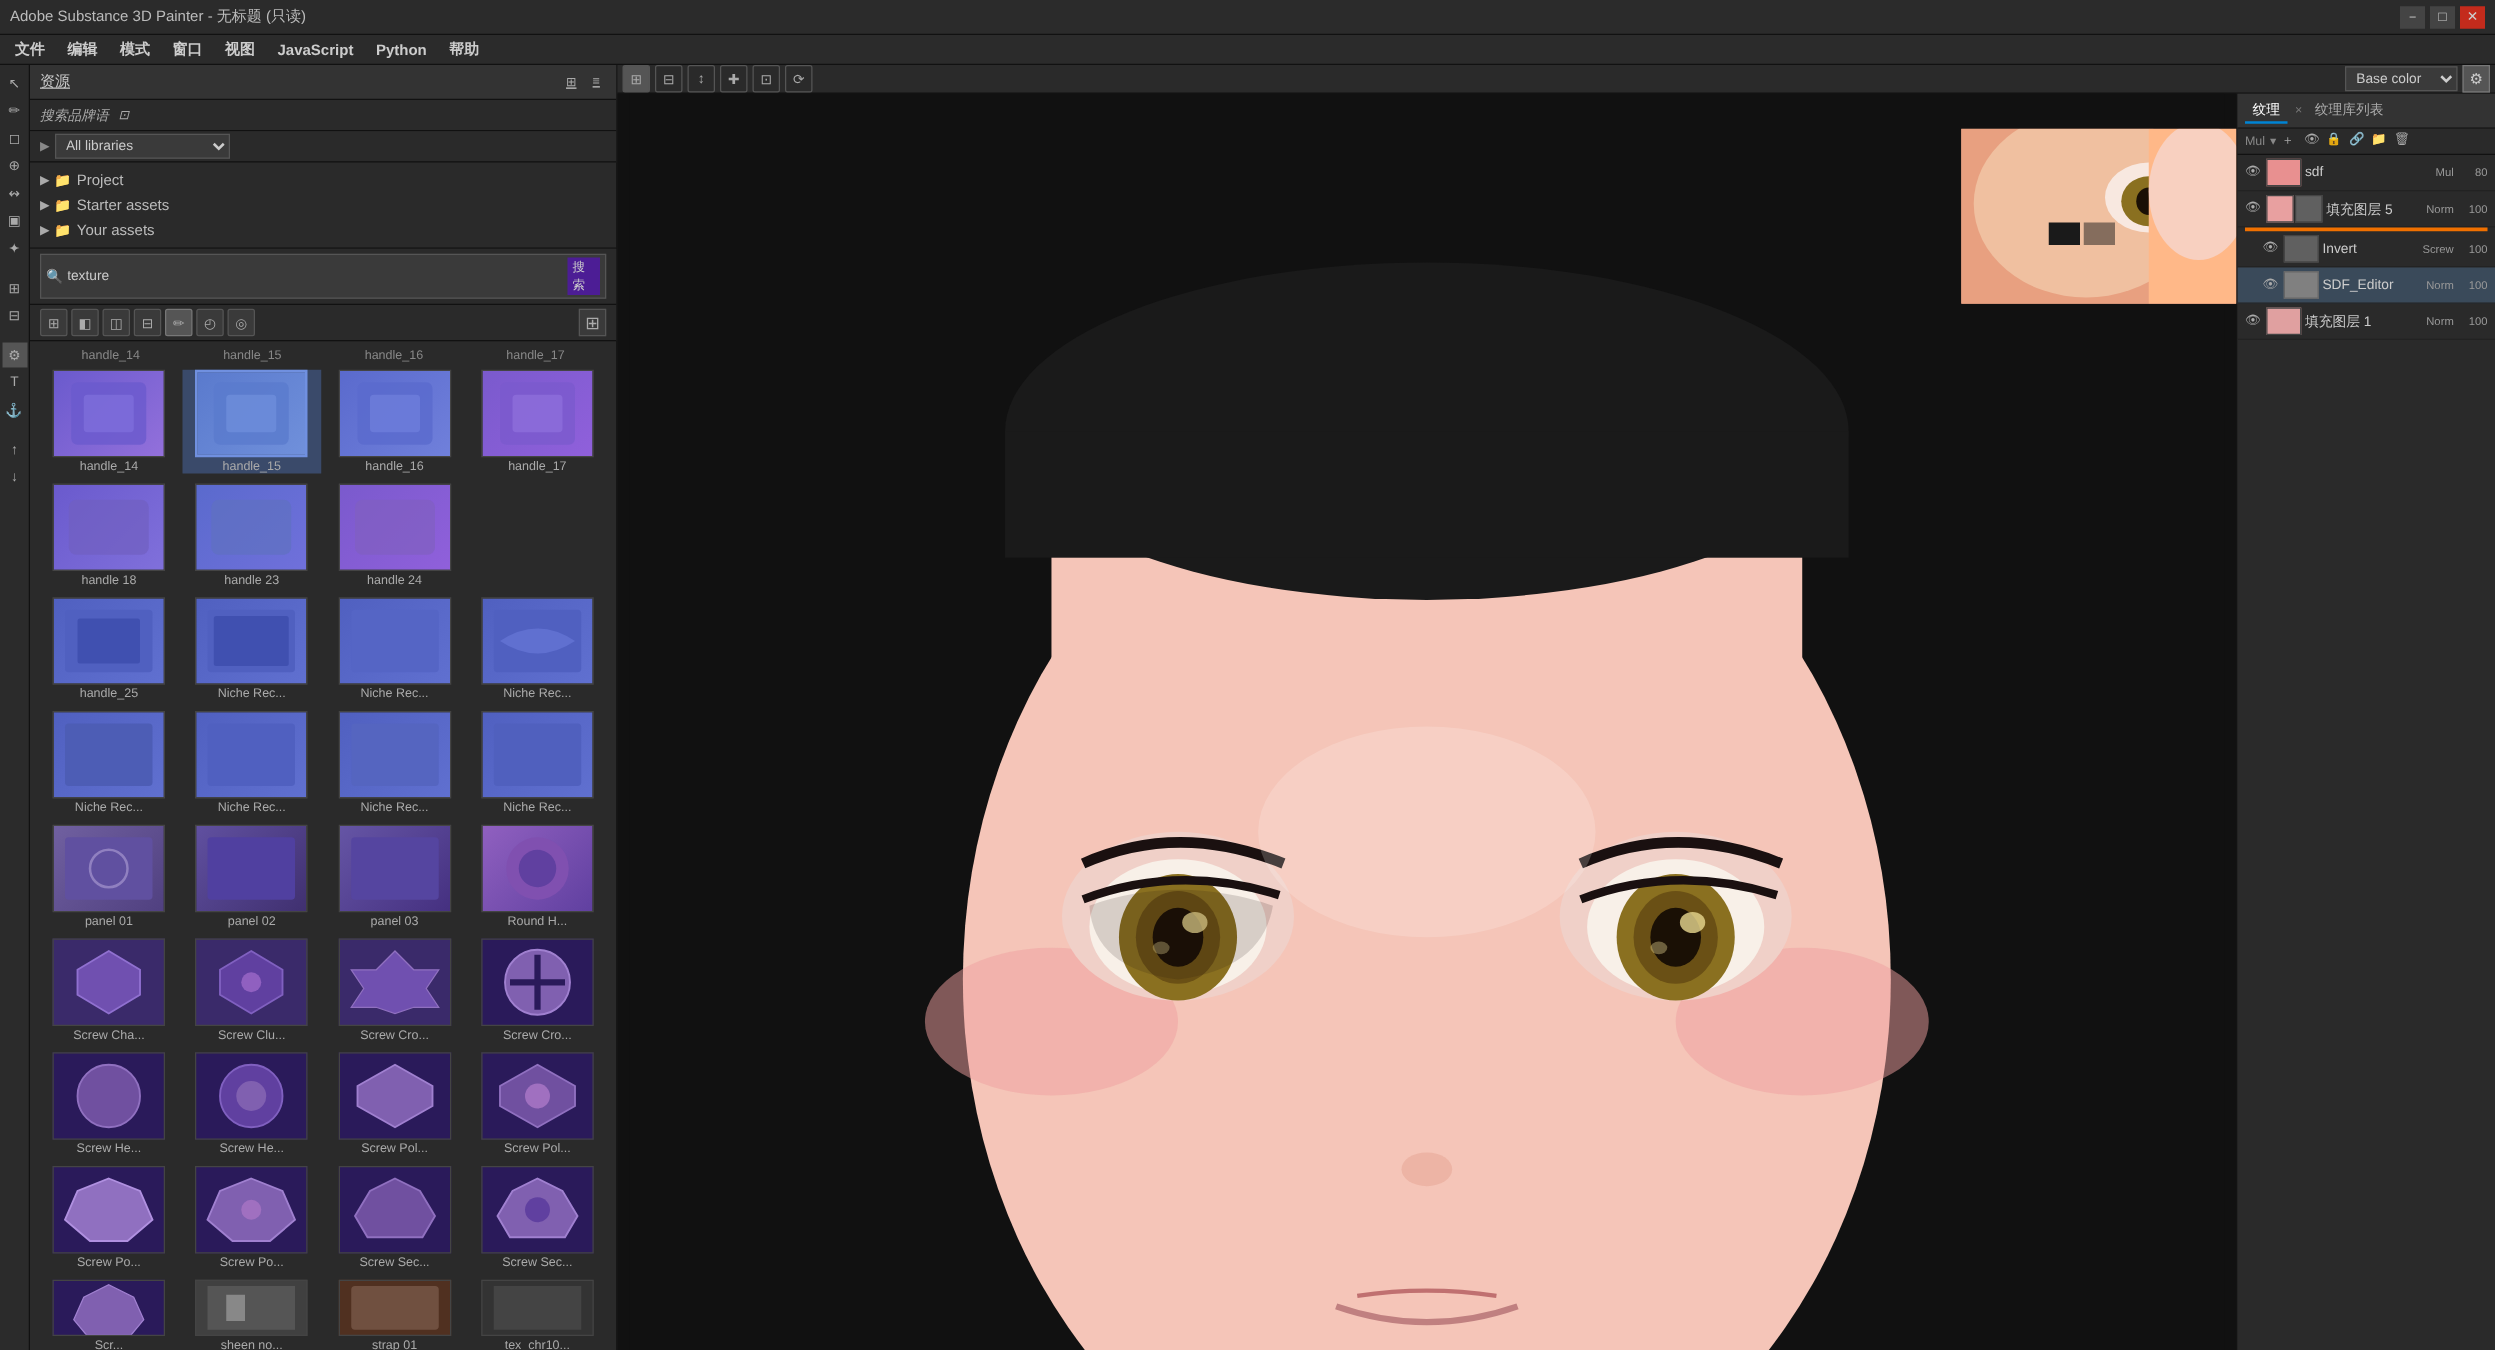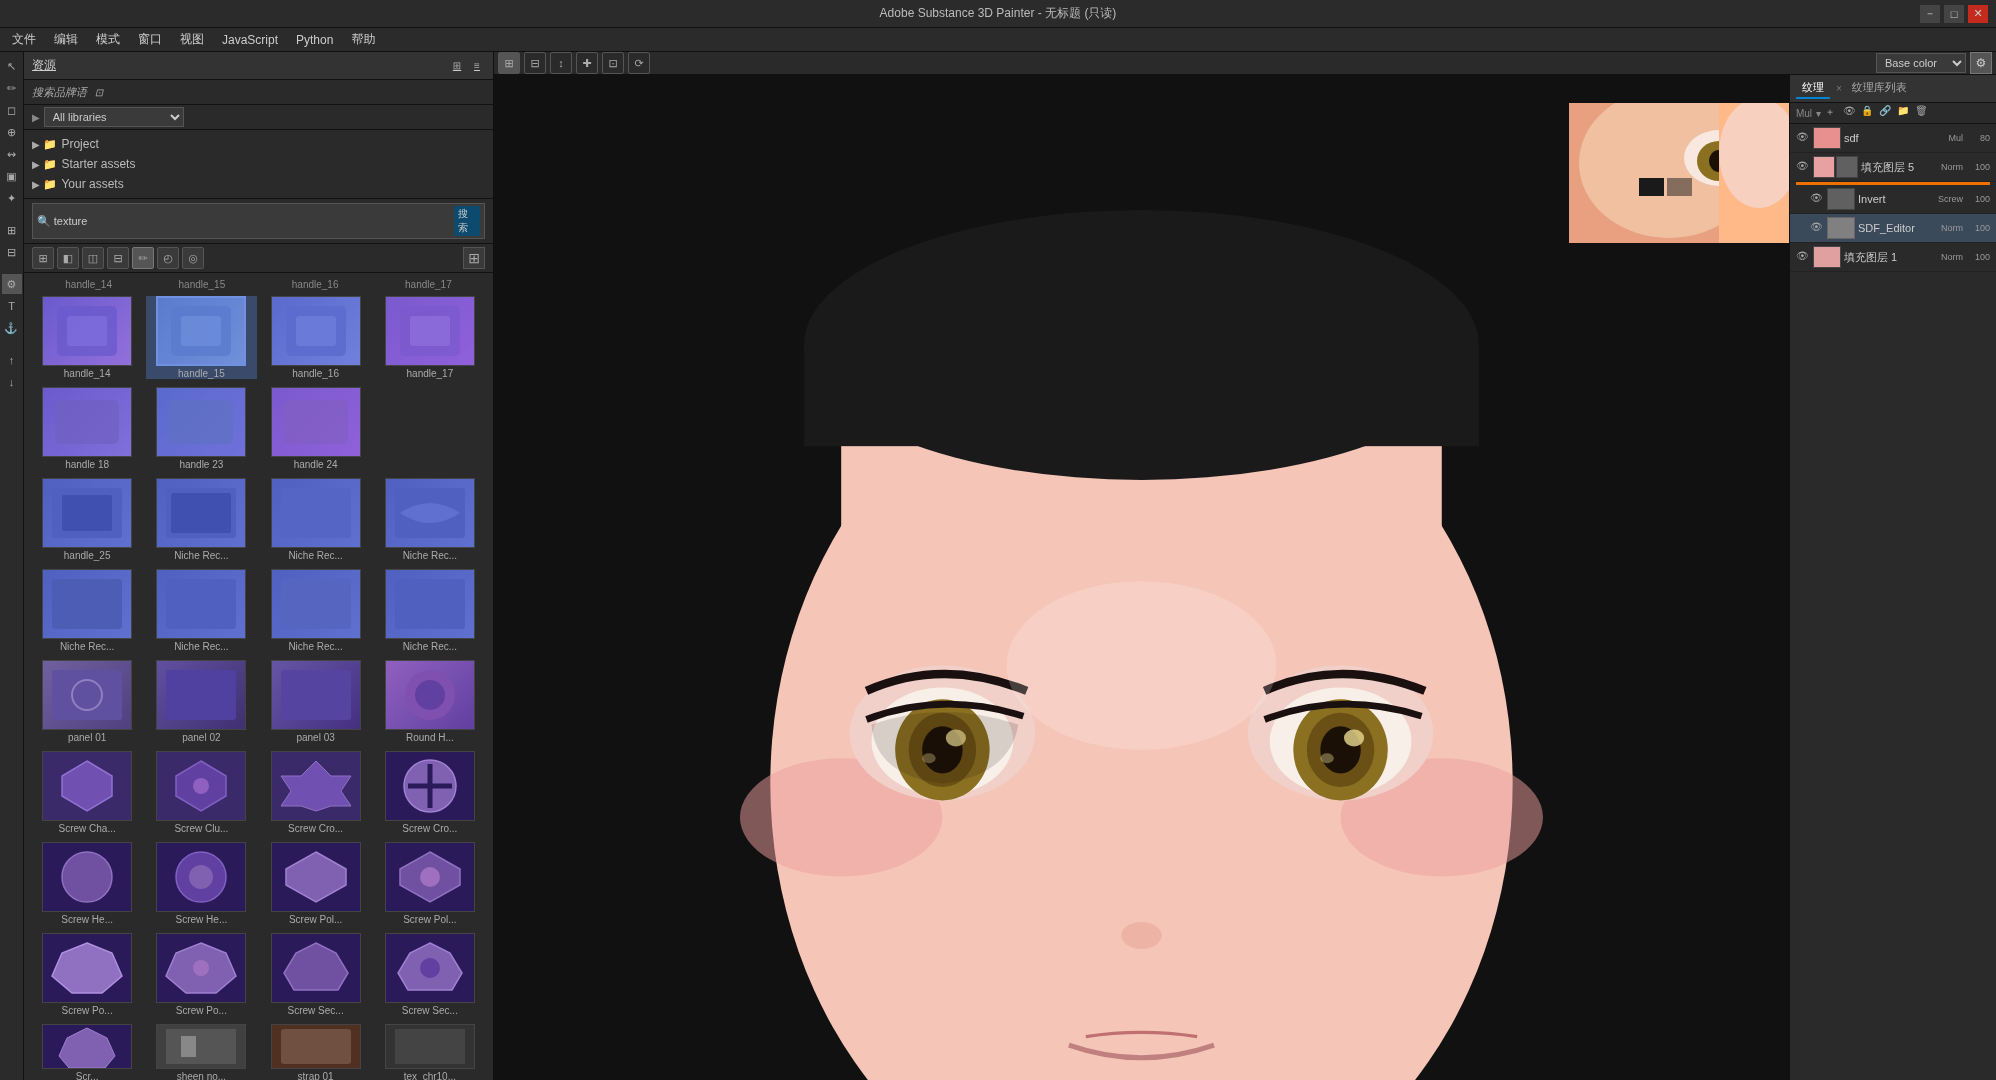--- a/index.html
+++ b/index.html
@@ -21,21 +21,21 @@
       display: flex;
       align-items: center;
       padding: 0 8px;
       border-bottom: 1px solid #111;
       position: relative;
     }
     .titlebar-title {
       color: #bbb;
       font-size: 12px;
       flex: 1;
-      text-align: center;
+      text-align: left;
     }
     .titlebar-controls {
       display: flex;
       gap: 4px;
       position: absolute;
       right: 8px;
     }
     .titlebar-btn {
       width: 20px;
       height: 18px;
@@ -52,20 +52,21 @@
 
     
     .menubar {
       height: 24px;
       background: #2b2b2b;
       display: flex;
       align-items: center;
       padding: 0 4px;
       gap: 2px;
       border-bottom: 1px solid #111;
+      font-weight: bold;
     }
     .menu-item {
       padding: 2px 8px;
       color: #ccc;
       font-size: 12px;
       cursor: pointer;
     }
 
     
     .main-container {
@@ -177,21 +178,21 @@
     }
     .search-input {
       background: transparent;
       border: none;
       color: #ccc;
       font-size: 11px;
       width: 100%;
       outline: none;
     }
     .search-tag {
-      background: #0c4a6e;
+      background: #4c1d95;
       color: #ccc;
       font-size: 10px;
       padding: 1px 4px;
       margin-left: 0;
     }
 
     
     .asset-tree {
       padding: 4px 0;
       border-bottom: 1px solid #111;

